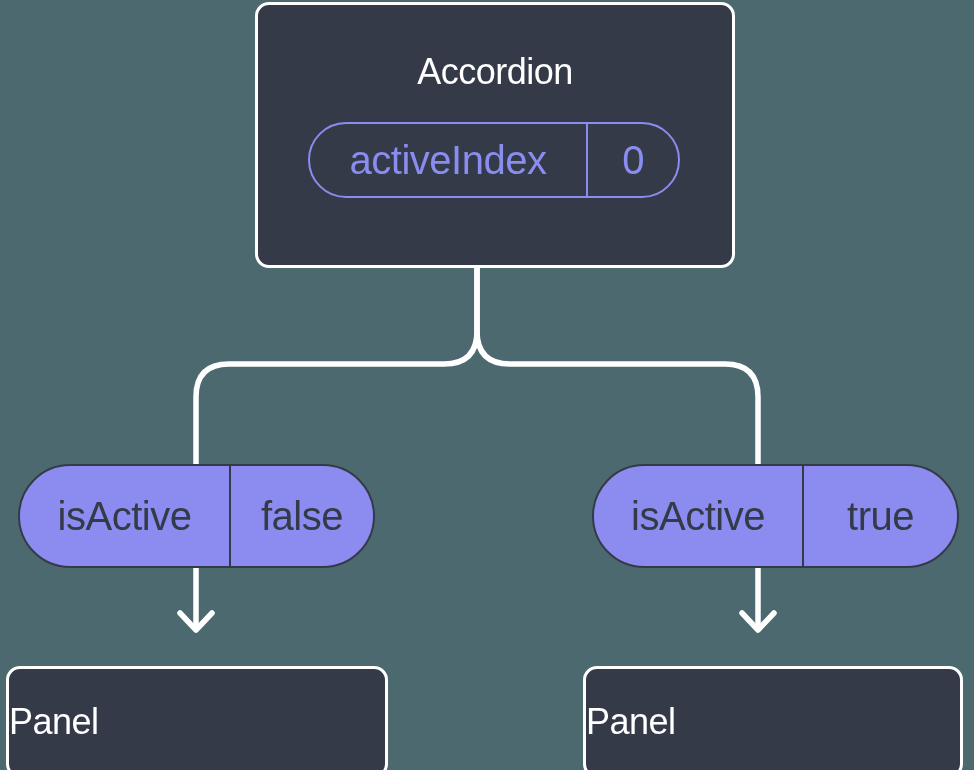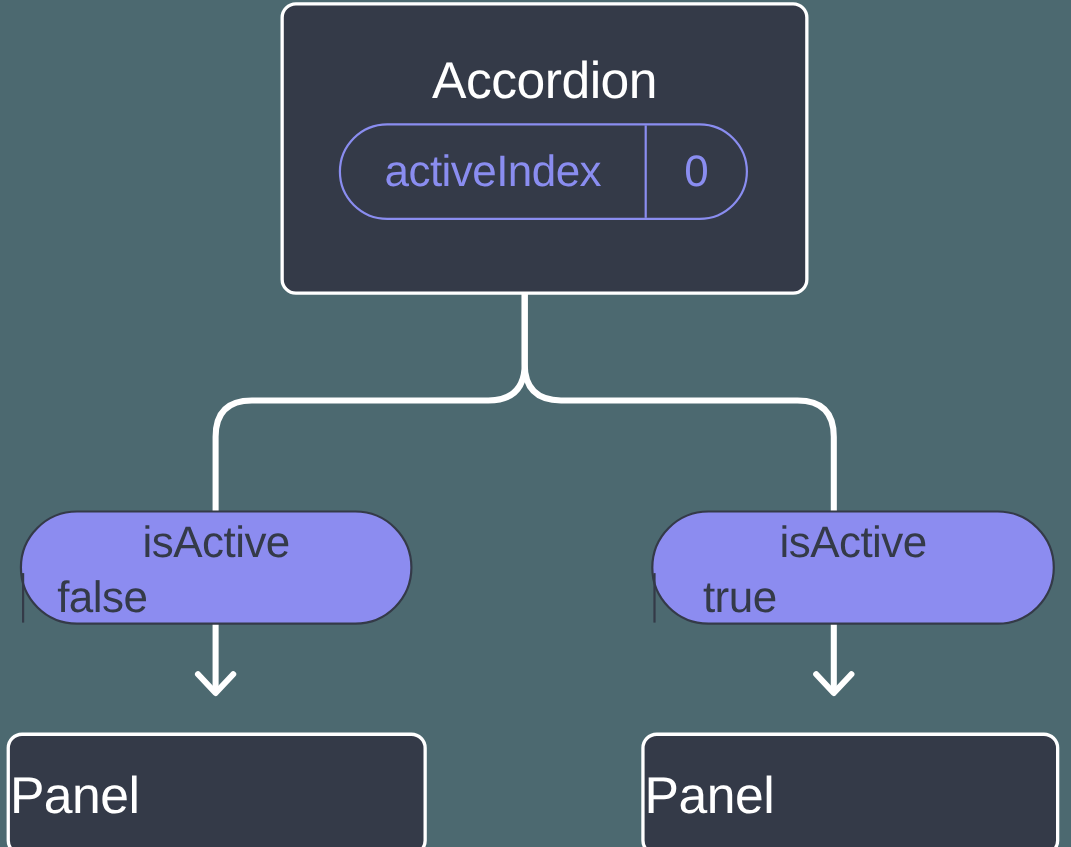--- a/index.html
+++ b/index.html
@@ -29,53 +29,52 @@
     border: 3px solid var(--line, #FFFFFF);
     border-radius: 14px;
   }
   .root-node { left: 255px; top: 2px; width: 480px; height: 266px; }
   .panel { display: flex; align-items: center; justify-content: flex-start; margin-top: 16px; }
   .panel.left  { left: 6px;   top: 650px; width: 382px; height: 112px; }
   .panel.right { left: 583px; top: 650px; width: 380px; height: 112px; }
 
   .node-title {
     color: var(--text-light, #FFFFFF);
-    font-size: 47px; font-weight: 500; letter-spacing: -0.5px;
+    font-size: 36px; font-weight: 500; letter-spacing: -0.5px;
     white-space: nowrap;
   }
   .root-title-row {
     position: absolute; left: 255px; top: 44px; width: 480px; height: 56px;
     display: flex; align-items: center; justify-content: center;
   }
 
   
   .pill {
     position: absolute;
     box-sizing: border-box;
     display: flex; align-items: stretch;
     border-radius: 999px;
     font-size: 40px; font-weight: 500; letter-spacing: -0.5px;
     white-space: nowrap;
   }
   .pill-name { flex: 1; display: flex; align-items: center; justify-content: center; }
   .pill-value { display: flex; align-items: center; justify-content: center; box-sizing: border-box; }
 
   .root-pill {
-    left: 308px; top: 112px; width: 372px; height: 88px;
+    left: 308px; top: 122px; width: 372px; height: 76px;
     border: 2.5px solid var(--accent, #8A8DF0);
     color: var(--accent, #8A8DF0);
     background: transparent;
   }
   .root-pill .pill-value { width: 92px; border-left: 2.5px solid var(--accent, #8A8DF0); }
 
   .child-pill {
     border: 2.5px solid var(--node, #343A48);
     color: var(--node, #343A48);
     background: var(--accent-fill, #8C8CF0);
-    flex-direction: column;
   }
   .child-pill.left  { left: 18px;  top: 464px; width: 357px; height: 104px; }
   .child-pill.right { left: 592px; top: 464px; width: 367px; height: 104px; }
   .child-pill.left  .pill-value { width: 144px; border-left: 2.5px solid var(--node, #343A48); }
   .child-pill.right .pill-value { width: 155px; border-left: 2.5px solid var(--node, #343A48); }
 </style>
 </head>
 <body>
 
 <div class="stage">

